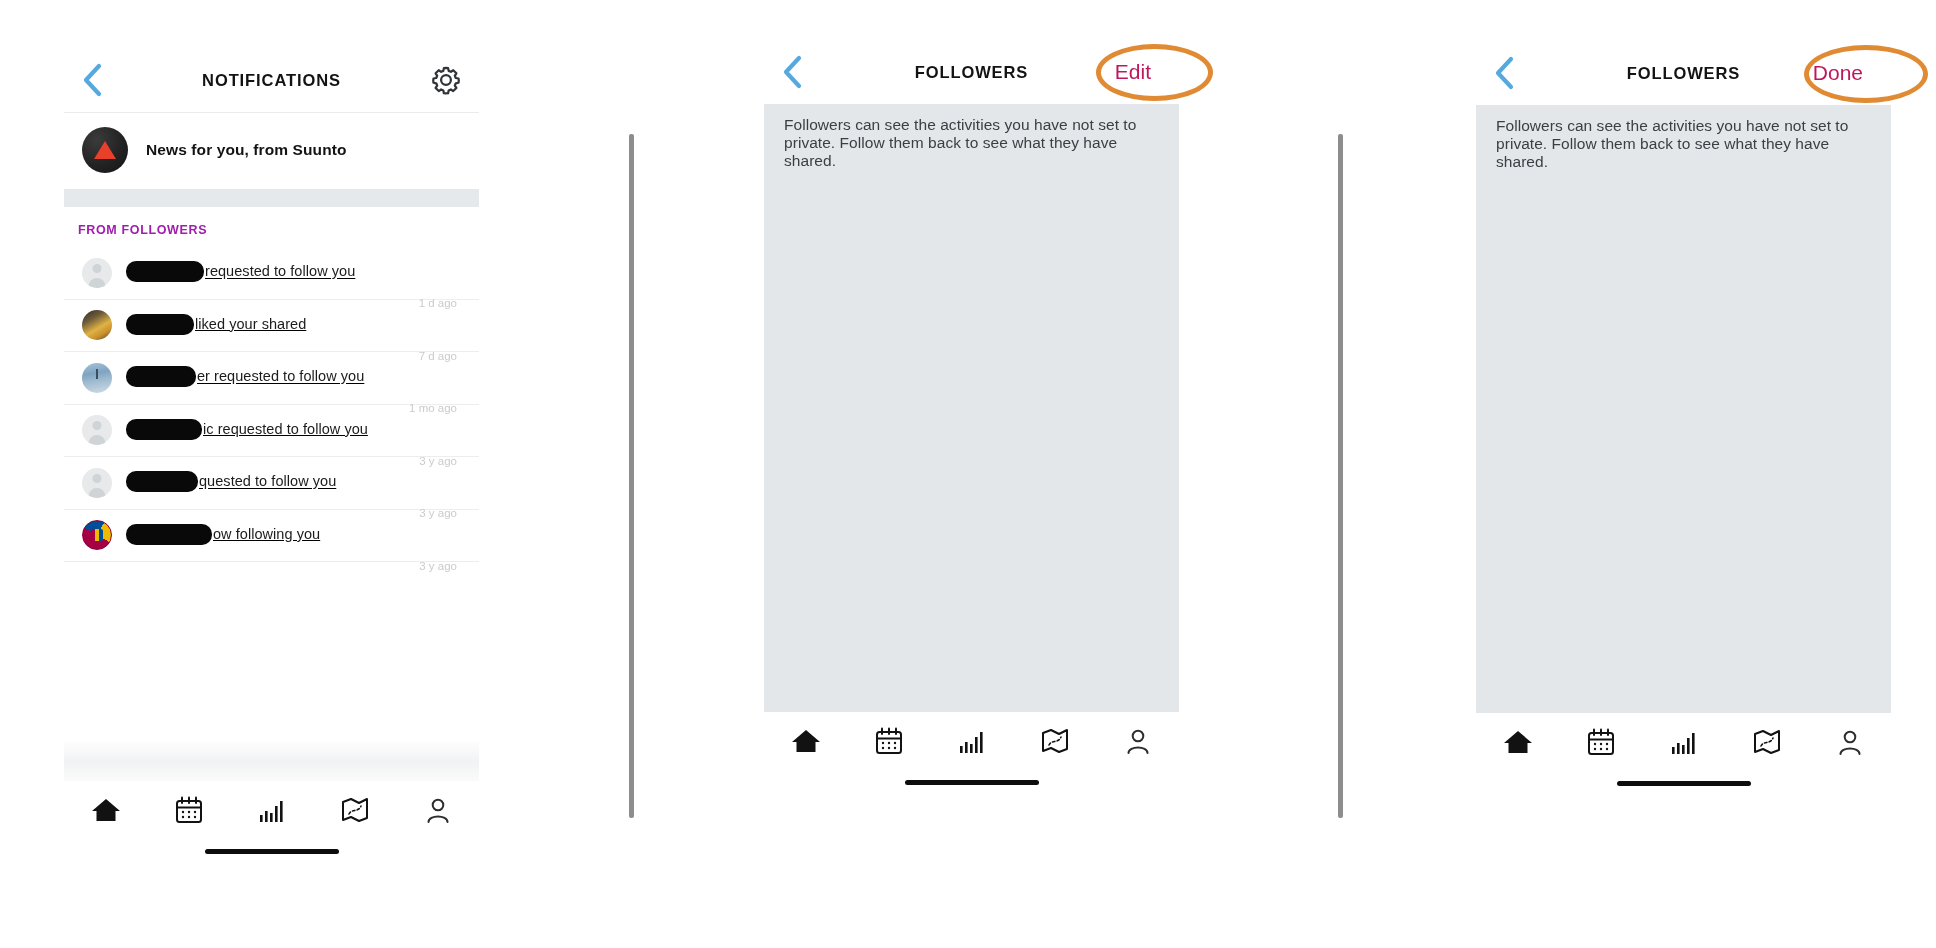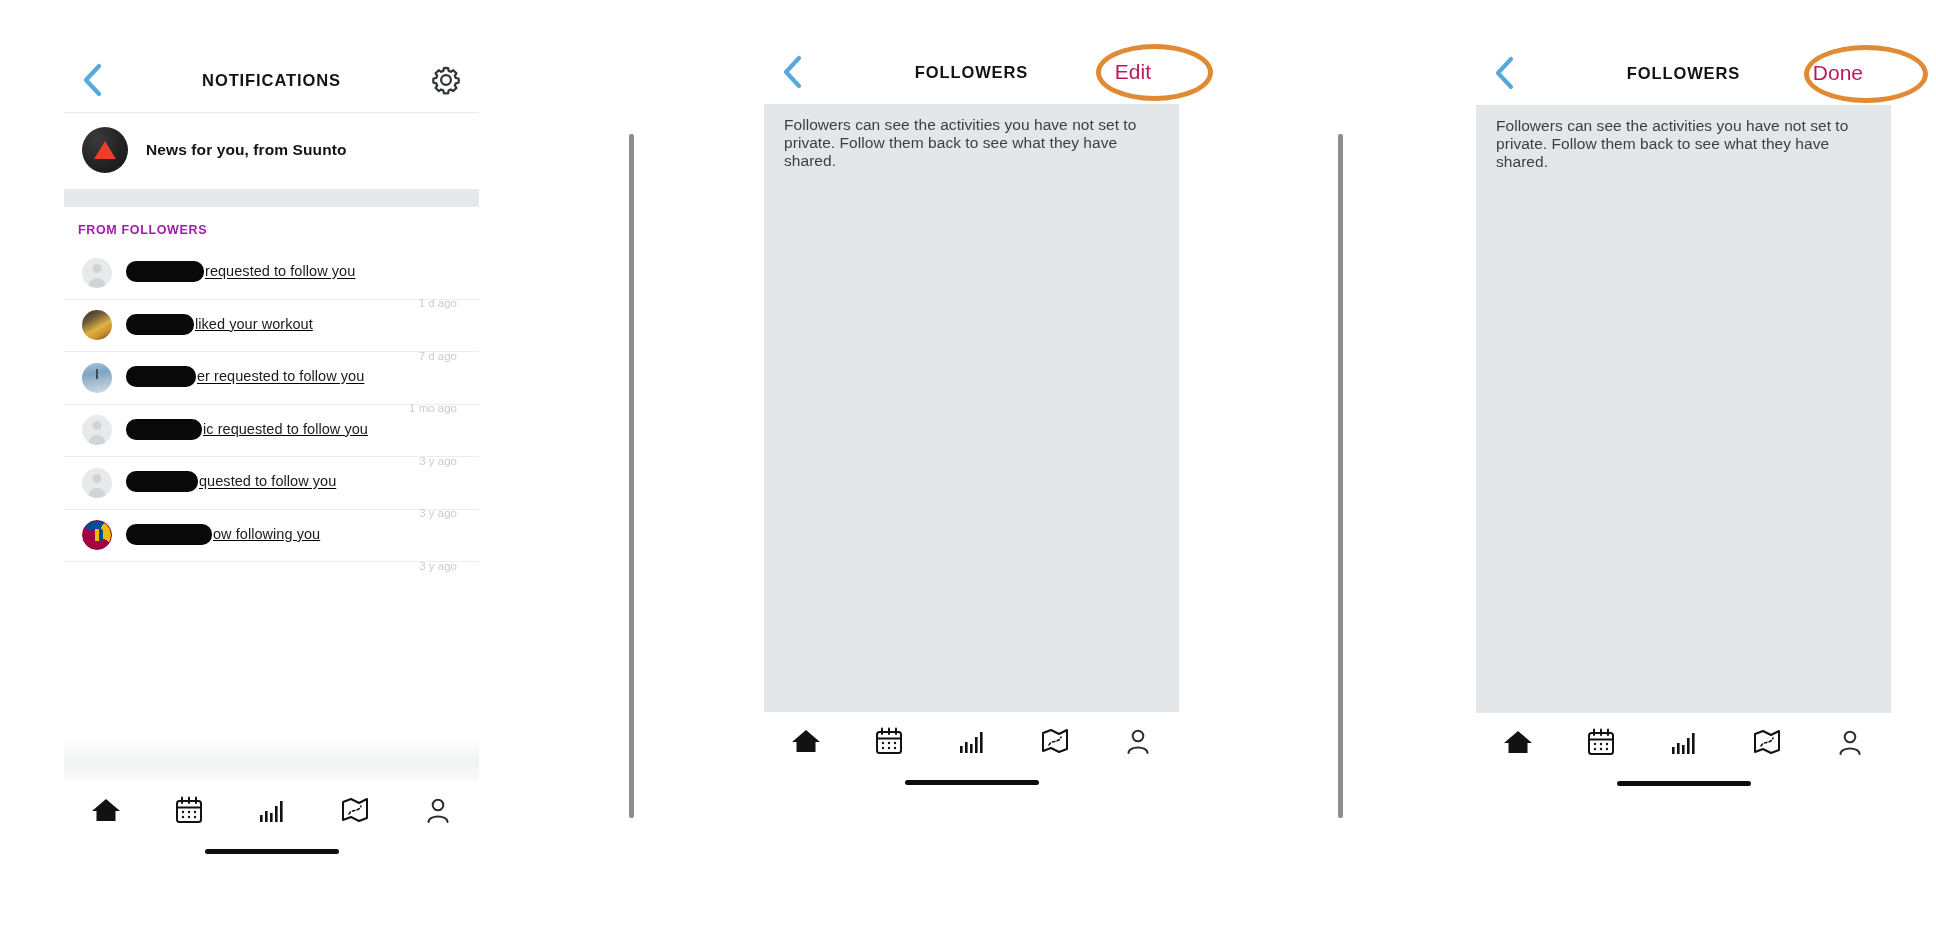--- a/index.html
+++ b/index.html
@@ -178,21 +178,21 @@
         <div class="avatar avatar-blank"></div>
         <div class="notif-body">
           <div class="notif-text"><span class="redact" style="width:78px"></span><span>requested to follow you</span></div>
           <div class="notif-time">1 d ago</div>
         </div>
       </div>
 
       <div class="notif-row">
         <div class="avatar avatar-food"></div>
         <div class="notif-body">
-          <div class="notif-text"><span class="redact" style="width:68px"></span><span>liked your workout</span></div>
+          <div class="notif-text"><span class="redact" style="width:68px"></span><span>liked your shared</span></div>
           <div class="notif-time">7 d ago</div>
         </div>
       </div>
 
       <div class="notif-row">
         <div class="avatar avatar-water"></div>
         <div class="notif-body">
           <div class="notif-text"><span class="redact" style="width:70px"></span><span>er requested to follow you</span></div>
           <div class="notif-time">1 mo ago</div>
         </div>

